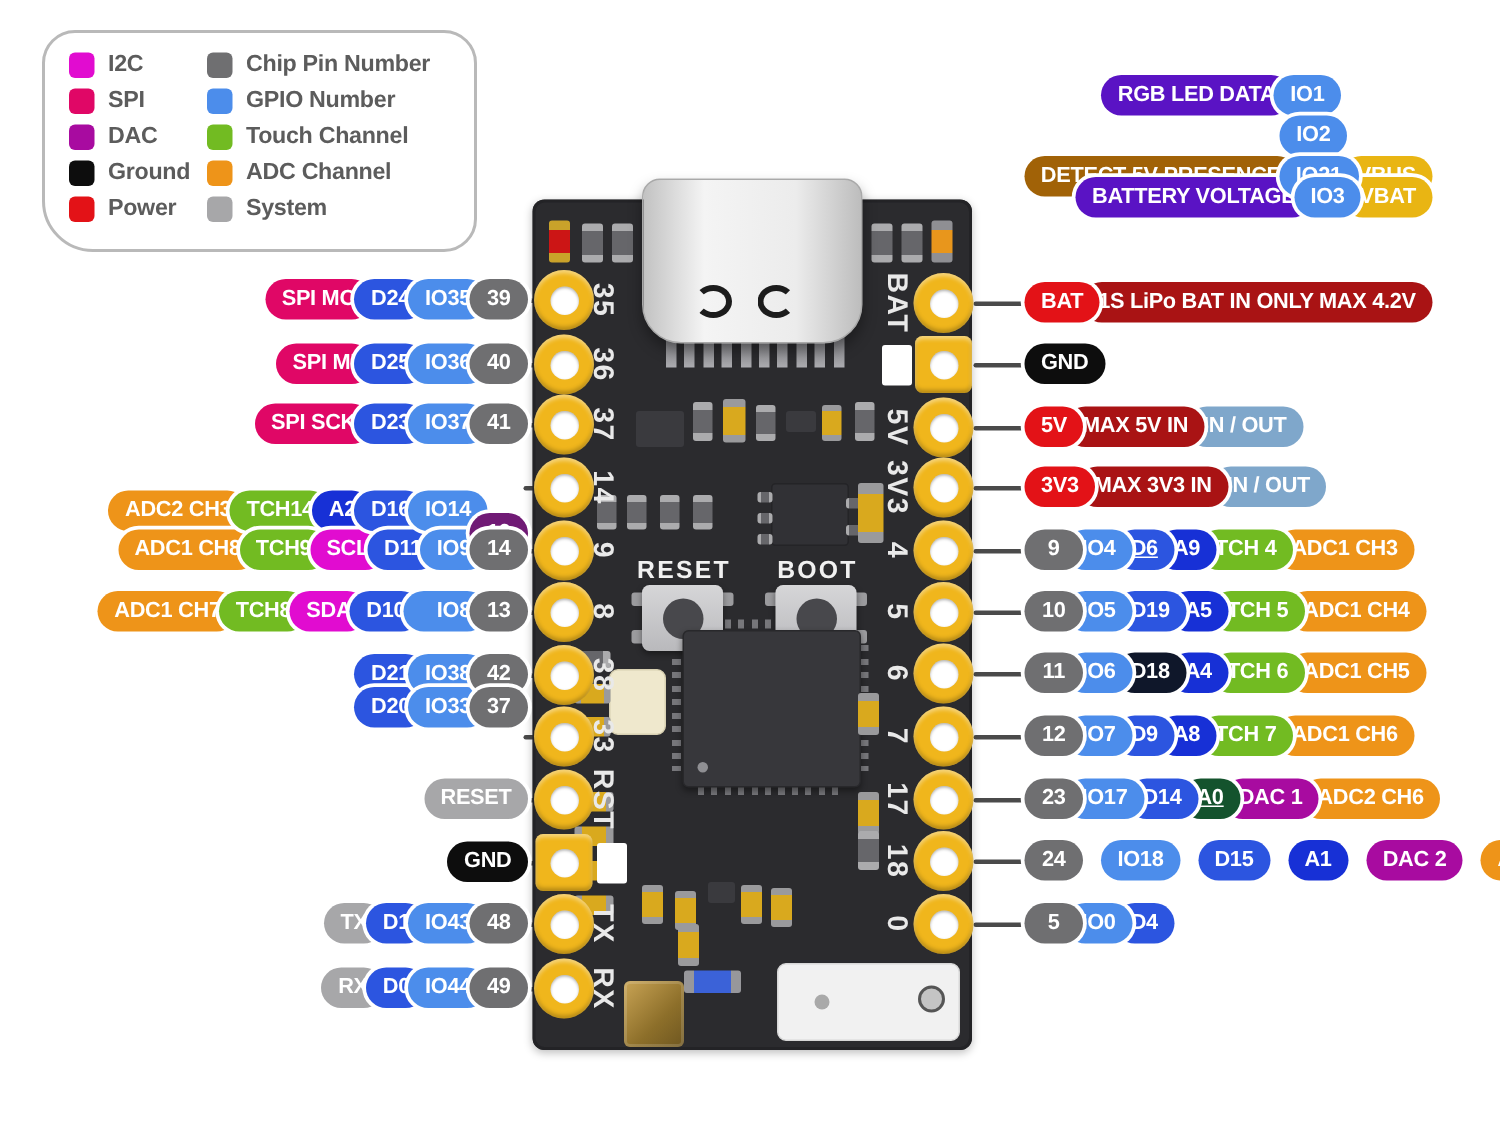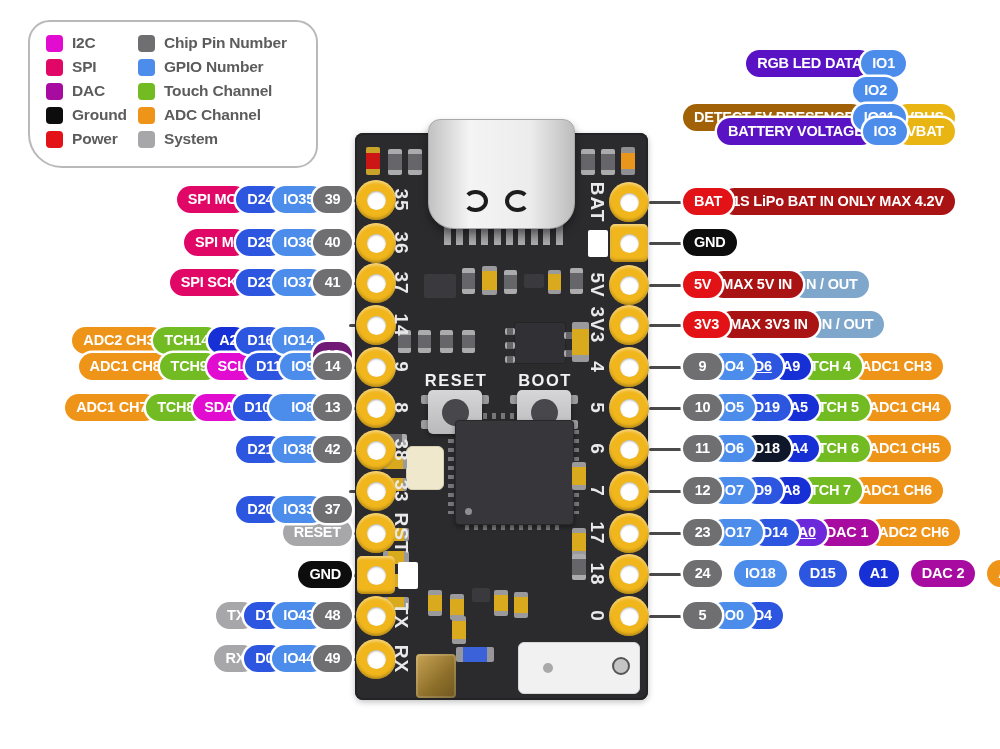--- a/index.html
+++ b/index.html
@@ -112,21 +112,21 @@
           <div class="legend-label">ADC Channel</div>
         </div>
         <div class="legend-item">
           <div class="legend-swatch" style="background: rgb(167, 167, 169);"></div>
           <div class="legend-label">System</div>
         </div>
       </div>
     </div>
 
   <div id="topright">
-      <div class="row" style="top: 50px; right: 94px;">
+      <div class="row" style="top: 50px; right: 106px;">
         <div class="pill" style="background: rgb(90, 19, 196); z-index: 1;">RGB LED DATA</div>
         <div class="pill" style="background: rgb(76, 141, 235); z-index: 2; margin-left: -12px;">IO1</div>
       </div>
       <div class="row" style="top: 77px; right: 102px;">
         <div class="pill" style="background: rgb(76, 141, 235); z-index: 2; margin-left: -12px;">IO2</div>
       </div>
       <div class="row" style="top: 104px; right: 45px;">
         <div class="pill" style="background: #a16207; z-index: 1;">DETECT 5V PRESENCE</div>
         <div class="pill" style="background: rgb(76, 141, 235); z-index: 3; margin-left: -12px;">IO21</div>
         <div class="pill" style="background: rgb(233, 181, 19); z-index: 2; margin-left: -12px;">VBUS</div>
@@ -203,21 +203,21 @@
         <div class="pill" style="background: rgb(225, 12, 208); z-index: 3; margin-left: -12px;">SDA</div>
         <div class="pill" style="background: rgb(44, 85, 224); z-index: 4; margin-left: -12px;">D10</div>
         <div class="pill" style="background: rgb(76, 141, 235); z-index: 5; margin-left: -12px; padding-left: 22px;">IO8</div>
         <div class="pill" style="background: rgb(111, 111, 113); z-index: 6; margin-left: -12px; min-width: 17px;">13</div>
       </div>
       <div class="row" style="top: 436px; right: 648px;">
         <div class="pill" style="background: rgb(44, 85, 224); z-index: 1;">D21</div>
         <div class="pill" style="background: rgb(76, 141, 235); z-index: 2; margin-left: -12px;">IO38</div>
         <div class="pill" style="background: rgb(111, 111, 113); z-index: 3; margin-left: -12px; min-width: 17px;">42</div>
       </div>
-      <div class="row" style="top: 496px; right: 648px;">
+      <div class="row" style="top: 458px; right: 648px;">
         <div class="pill" style="background: rgb(44, 85, 224); z-index: 1;">D20</div>
         <div class="pill" style="background: rgb(76, 141, 235); z-index: 2; margin-left: -12px;">IO33</div>
         <div class="pill" style="background: rgb(111, 111, 113); z-index: 3; margin-left: -12px; min-width: 17px;">37</div>
       </div>
       <div class="row" style="top: 519px; right: 648px;">
         <div class="pill" style="background: rgb(167, 167, 169); z-index: 1;">RESET</div>
       </div>
       <div class="row" style="top: 561px; right: 648px;">
         <div class="pill" style="background: rgb(13, 13, 13); z-index: 1;">GND</div>
       </div>
@@ -281,21 +281,21 @@
         <div class="pill" style="background: rgb(76, 141, 235); z-index: 5; margin-left: -12px;">IO7</div>
         <div class="pill" style="background: rgb(44, 85, 224); z-index: 4; margin-left: -12px; min-width: 17px;">D9</div>
         <div class="pill" style="background: rgb(23, 48, 214); z-index: 3; margin-left: -12px; min-width: 17px;">A8</div>
         <div class="pill" style="background: rgb(114, 187, 34); z-index: 2; margin-left: -12px;">TCH 7</div>
         <div class="pill" style="background: rgb(238, 148, 25); z-index: 1; margin-left: -12px;">ADC1 CH6</div>
       </div>
       <div class="row" style="top: 519px; left: 683px;">
         <div class="pill" style="background: rgb(111, 111, 113); z-index: 6; min-width: 17px;">23</div>
         <div class="pill" style="background: rgb(76, 141, 235); z-index: 5; margin-left: -12px;">IO17</div>
         <div class="pill" style="background: rgb(44, 85, 224); z-index: 4; margin-left: -12px;">D14</div>
-        <div class="pill" style="background: #6d28d9; z-index: 3; margin-left: -12px; min-width: 17px; text-decoration: underline;">A0</div>
+        <div class="pill" style="background: #14532d; z-index: 3; margin-left: -12px; min-width: 17px; text-decoration: underline;">A0</div>
         <div class="pill" style="background: rgb(168, 11, 160); z-index: 2; margin-left: -12px;">DAC 1</div>
         <div class="pill" style="background: rgb(238, 148, 25); z-index: 1; margin-left: -12px;">ADC2 CH6</div>
       </div>
       <div class="row" style="top: 560px; left: 683px; gap: 24px;">
         <div class="pill" style="background: rgb(111, 111, 113); z-index: 6; min-width: 17px;">24</div>
         <div class="pill" style="background: rgb(76, 141, 235); z-index: 5; margin-left: -12px;">IO18</div>
         <div class="pill" style="background: rgb(44, 85, 224); z-index: 4; margin-left: -12px;">D15</div>
         <div class="pill" style="background: rgb(23, 48, 214); z-index: 3; margin-left: -12px; min-width: 17px;">A1</div>
         <div class="pill" style="background: rgb(168, 11, 160); z-index: 2; margin-left: -12px;">DAC 2</div>
         <div class="pill" style="background: rgb(238, 148, 25); z-index: 1; margin-left: -12px;">ADC2 CH7</div>

